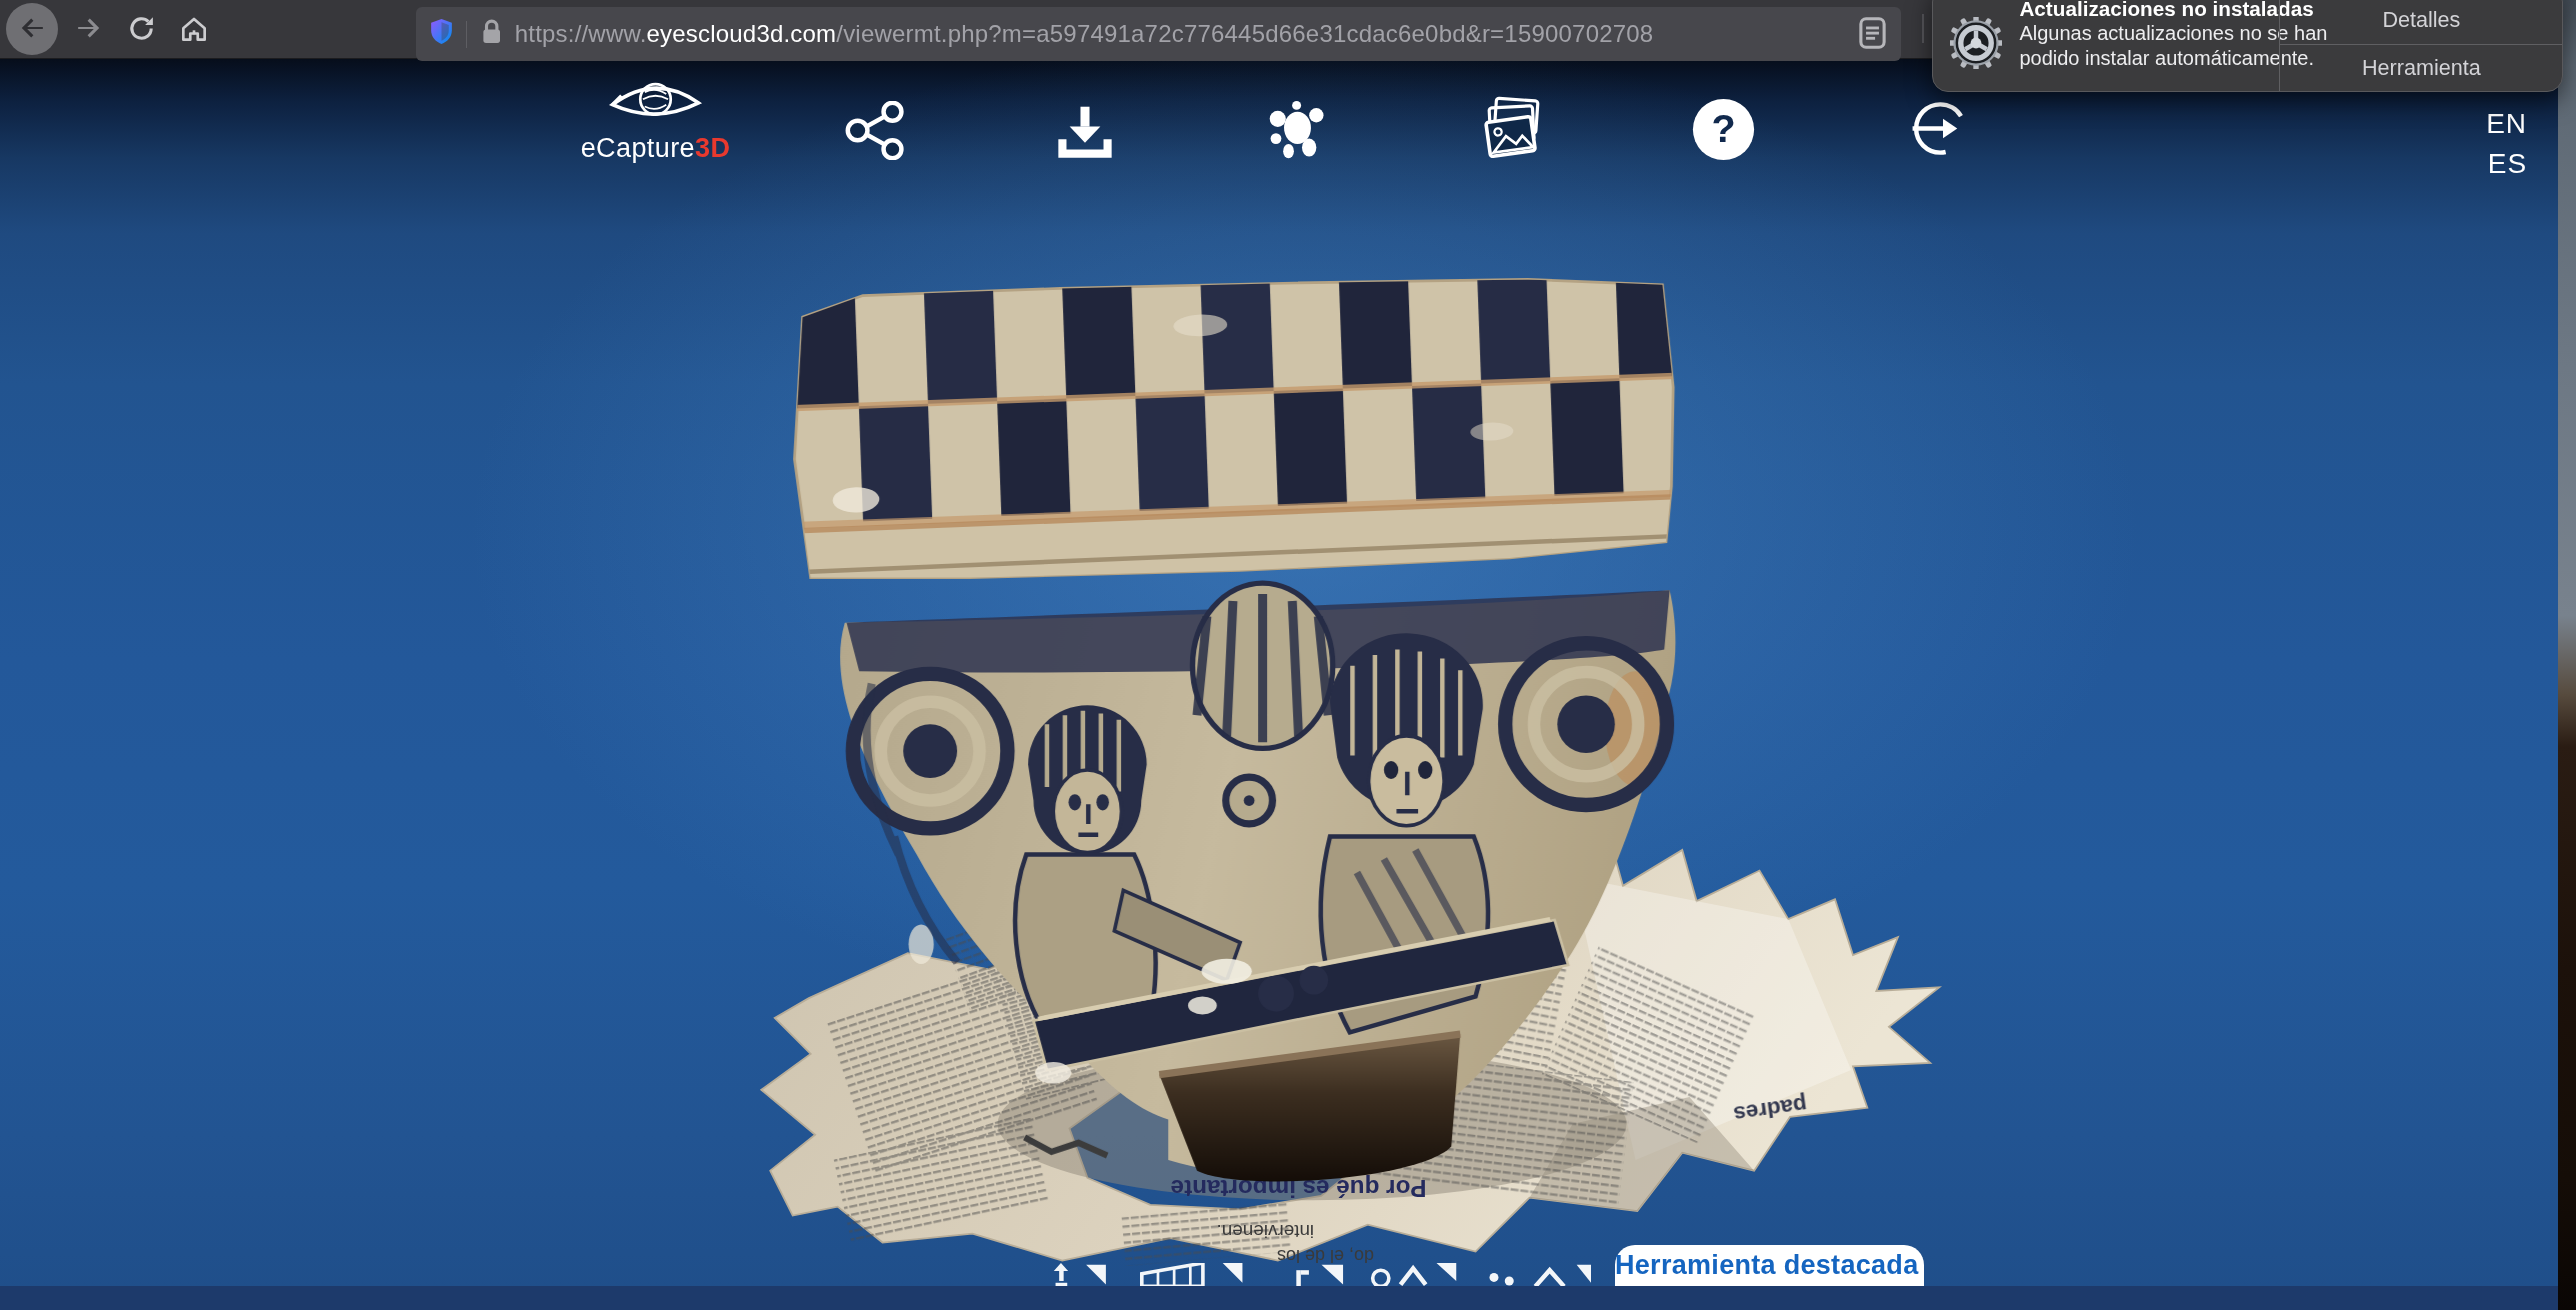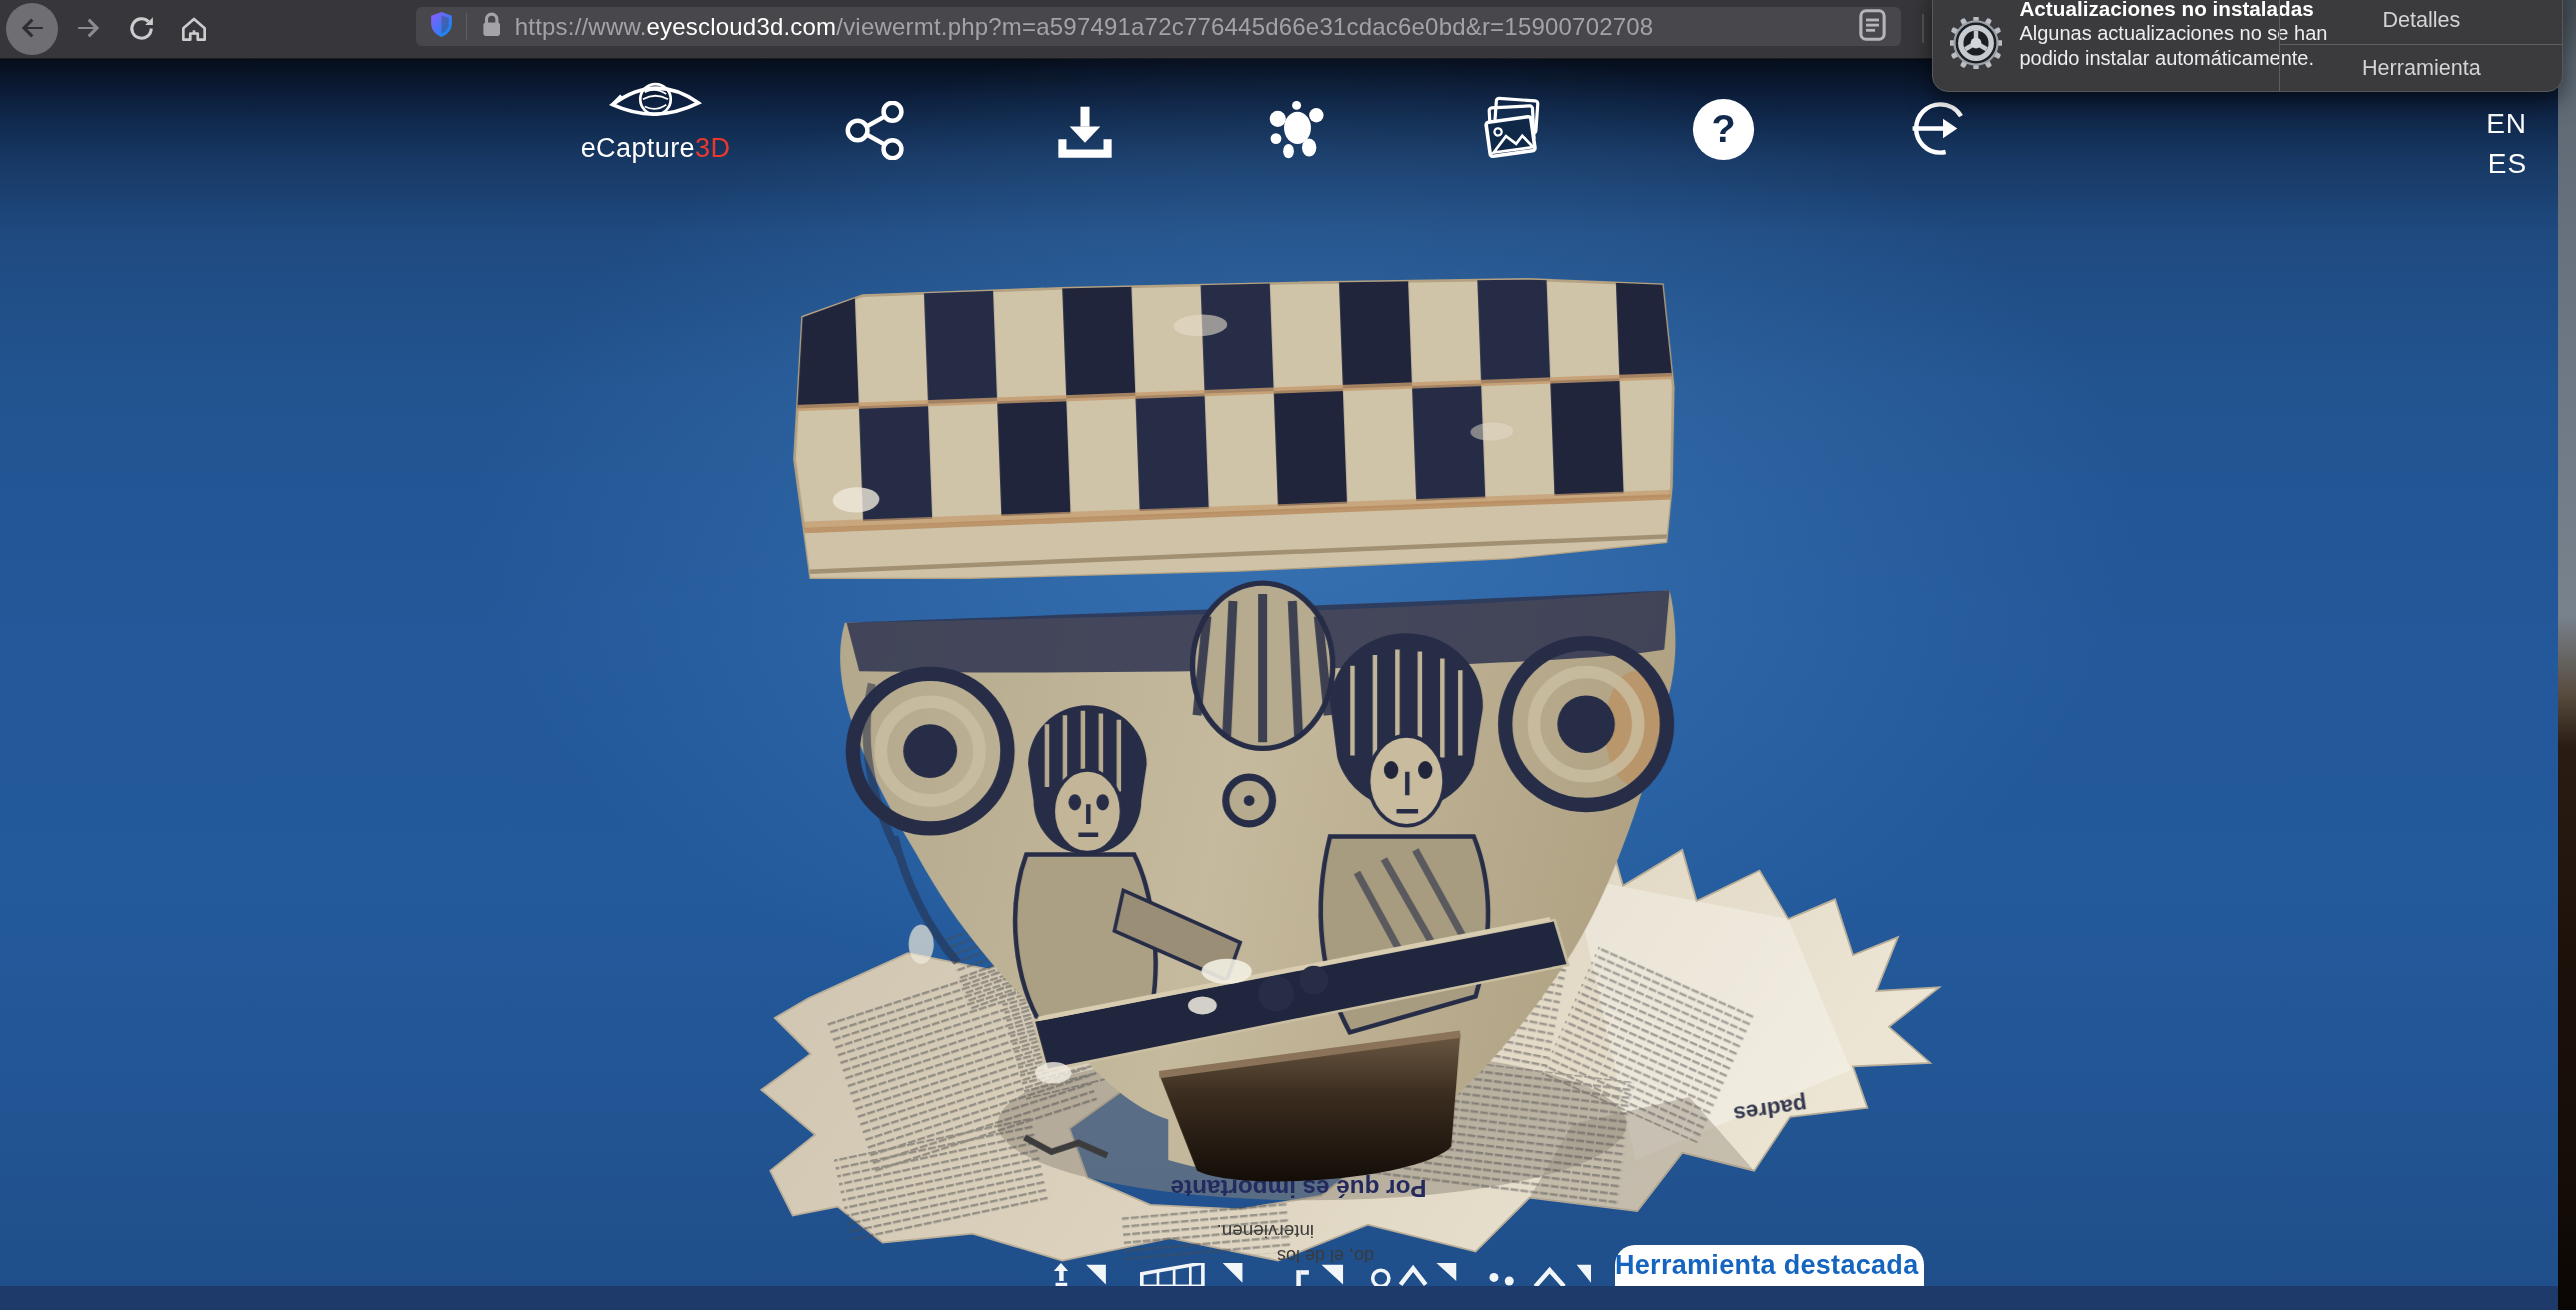--- a/index.html
+++ b/index.html
@@ -13,21 +13,21 @@
 
   
   .browser-bar{position:absolute;top:0;left:0;width:2558px;height:58px;background:#37373b;
     border-bottom:0.9px solid #1c1c1f;z-index:5;}
   .nav-btn{position:absolute;top:2.7px;width:52px;height:52px;border-radius:50%;
     display:flex;align-items:center;justify-content:center;}
   .nav-btn svg{display:block;}
   .back-btn{left:6.3px;background:#6f6f73;}
   .fwd-btn{left:62px;} .reload-btn{left:115px;} .home-btn{left:168px;}
 
-  .url-bar{position:absolute;left:416px;top:7.2px;width:1485px;height:39px;background:#47474c;
+  .url-bar{position:absolute;left:416px;top:7.2px;width:1485px;height:54px;background:#47474c;
     border-radius:6px;display:flex;align-items:center;padding:0 12.6px;box-sizing:border-box;}
   .url-divider{width:0.9px;height:27px;background:#5e5e63;margin:0 12.6px;flex:none;}
   .url-text{flex:1;min-width:0;white-space:nowrap;overflow:hidden;font-size:24px;letter-spacing:0.2px;
     -webkit-mask-image:linear-gradient(90deg,#000 86%,transparent 99%);
     mask-image:linear-gradient(90deg,#000 86%,transparent 99%);}
   .url-scheme,.url-path{color:#a2a2a8;} .url-domain{color:#ffffff;}
   .toolbar-sep{position:absolute;left:1922px;top:14.4px;width:1.8px;height:29px;background:#55555a;}
   .more-dots{position:absolute;left:1938px;top:9px;color:#c9c9cd;font-size:27px;letter-spacing:1.8px;}
 
   
@@ -46,21 +46,21 @@
   
   .page{position:absolute;top:58px;left:0;width:2558px;height:1253px;z-index:2;overflow:hidden;
     background:
       radial-gradient(ellipse 1348px 809px at 51% 38%, rgba(74,138,202,.50), rgba(74,138,202,0) 62%),
       linear-gradient(180deg,#060d1a 0%,#0d2140 3.5%,#173863 8%,#1f4a80 14%,#225490 26%,
                       #23589a 48%,#235a9c 66%,#225492 86%,#1f4e89 100%);}
 
   .logo{position:absolute;left:555px;top:18px;width:201px;text-align:center;}
   .logo .wordmark{font-size:27px;letter-spacing:0.4px;margin-top:1.8px;}
   .logo .wordmark .b1{color:#ffffff;font-weight:400;}
-  .logo .wordmark .b2{color:#e8392e;font-weight:normal;}
+  .logo .wordmark .b2{color:#e8392e;font-weight:bold;}
 
   .tool-icon{position:absolute;}
 
   .lang{position:absolute;right:31px;top:34px;text-align:right;color:#fff;
     font-size:28px;line-height:40px;letter-spacing:0.9px;margin-top:12px;}
   .lang .es{text-underline-offset:5.4px;}
 
   .model-svg{position:absolute;left:737px;top:203px;}
 
   .bottom-bar{position:absolute;left:0;bottom:0;width:2558px;height:25px;background:#1d3a6b;}

